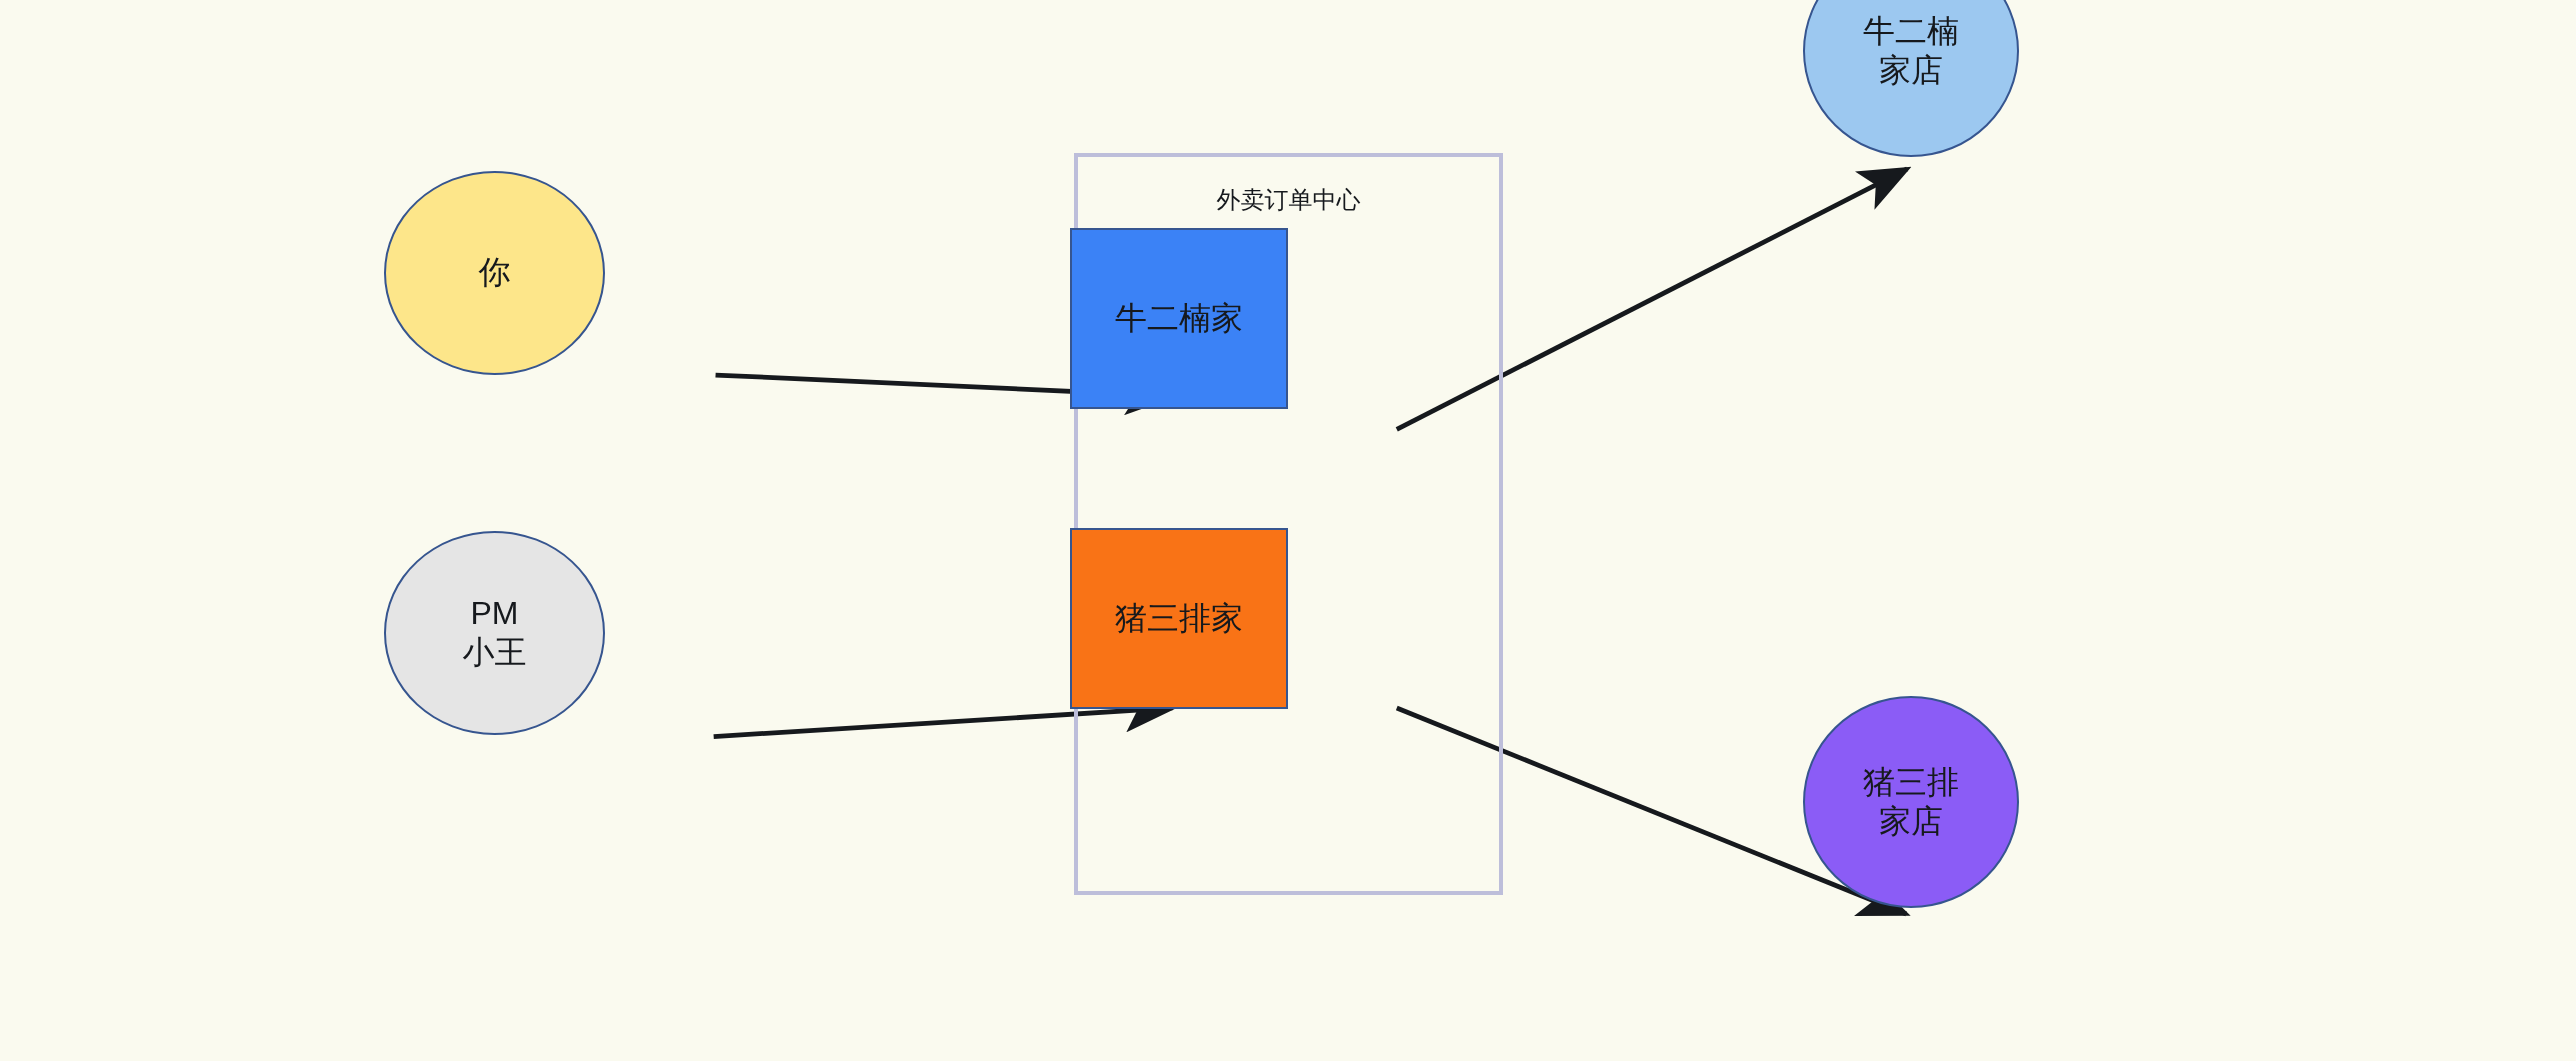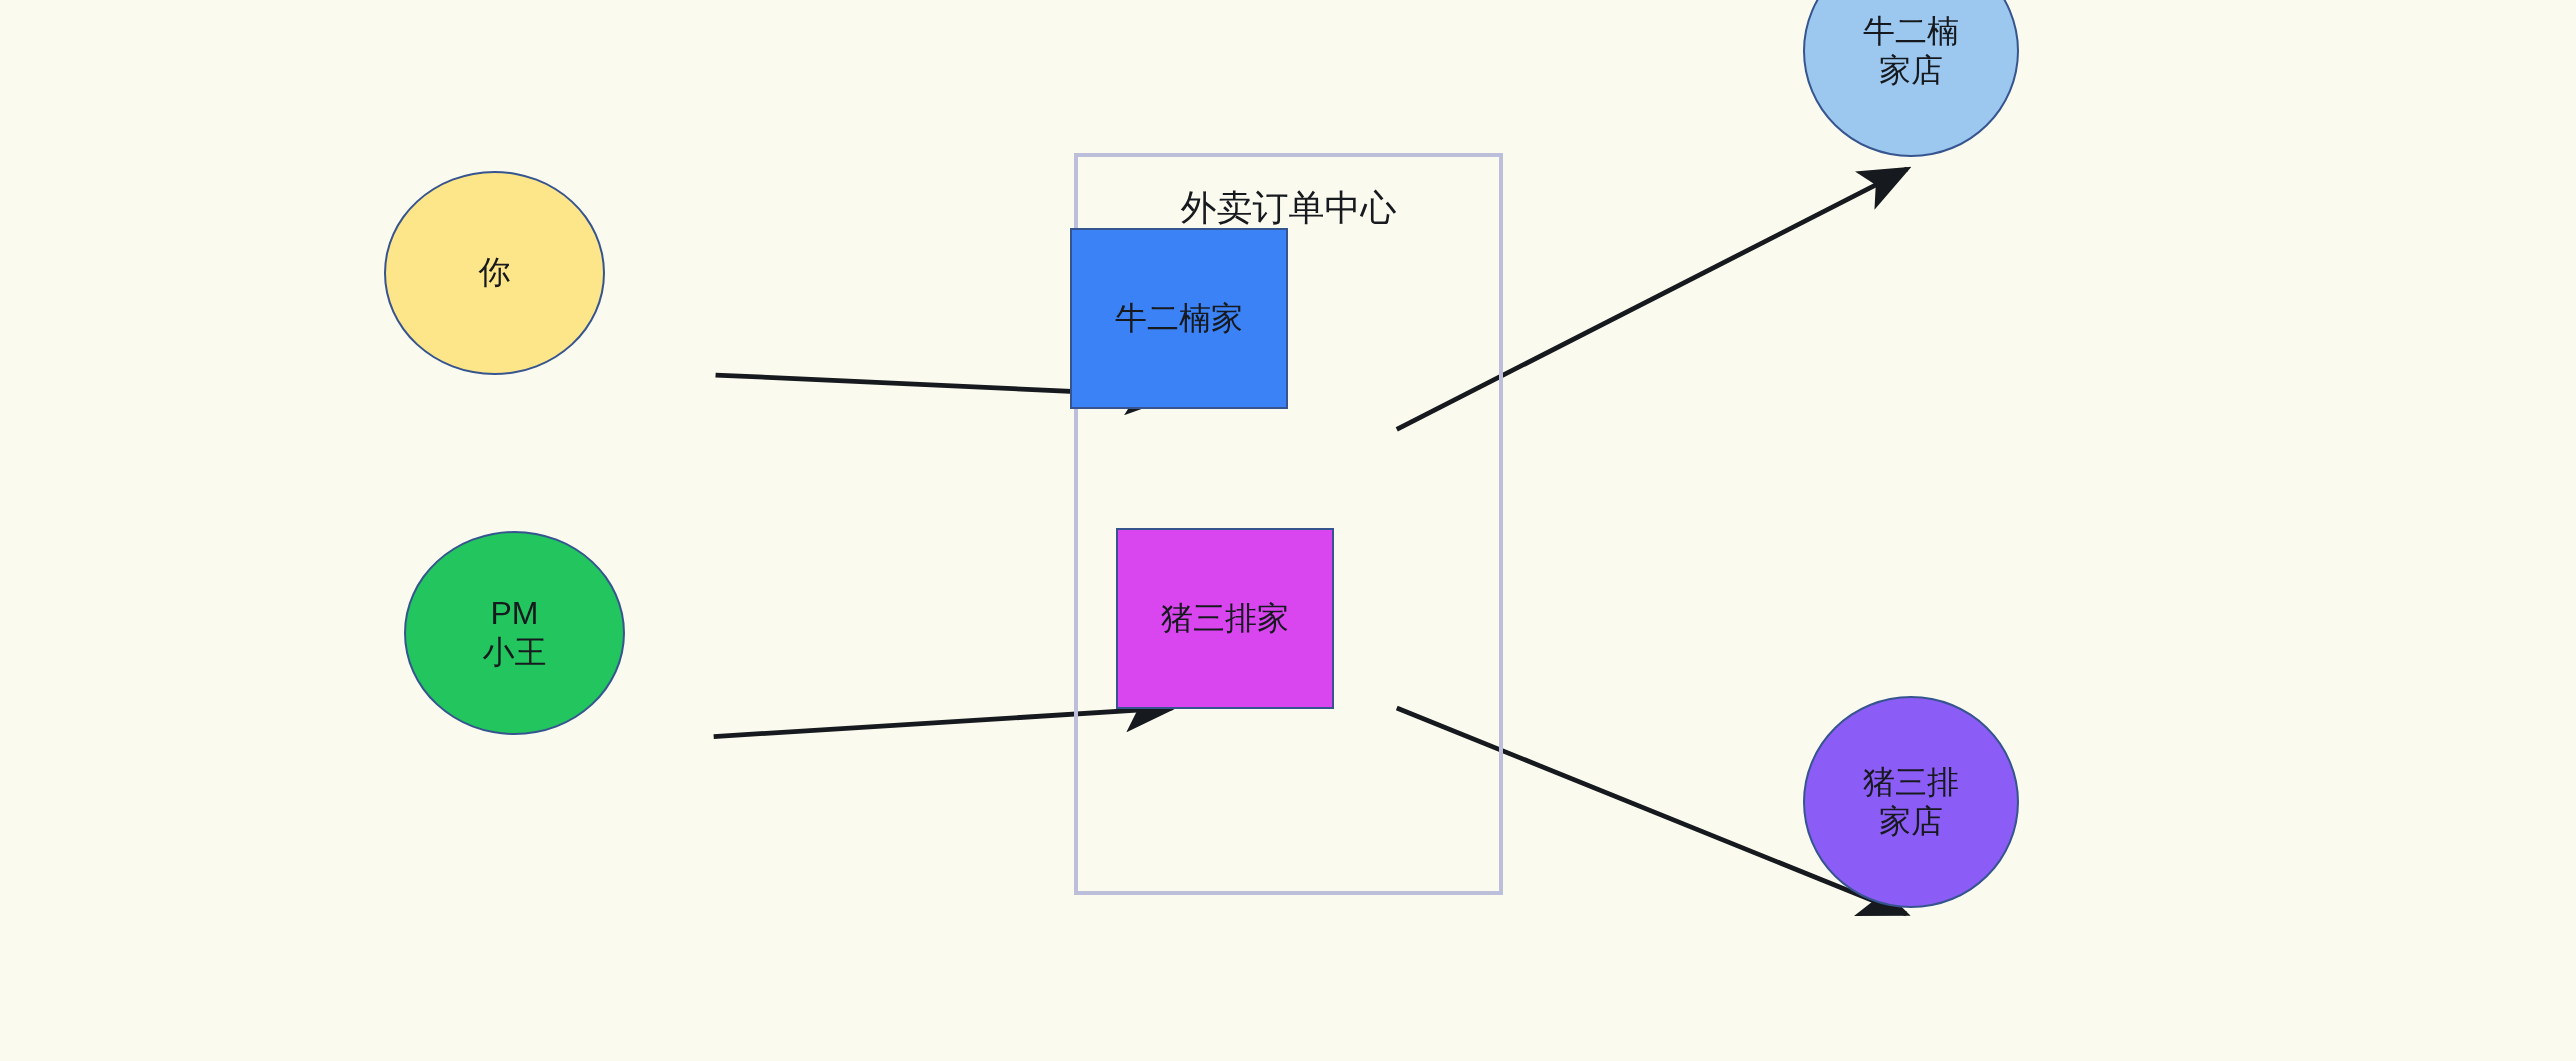--- a/index.html
+++ b/index.html
@@ -30,21 +30,21 @@
   .group-box {
     position: absolute;
     box-sizing: border-box;
     border: 4.8px solid #BDBEDA;
     background: transparent;
   }
   .group-title {
     position: absolute;
     width: 100%;
     text-align: center;
-    font-size: 36px;
+    font-size: 24px;
     color: #16191d;
     white-space: nowrap;
   }
 
   
   .node {
     position: absolute;
     box-sizing: border-box;
     display: flex;
     align-items: center;
@@ -87,28 +87,28 @@
   </svg>
 
   <div class="group-box" id="group-box" style="left: 1074px; top: 153px; width: 429px; height: 742px; border-color: rgb(189, 190, 218);">
     <span class="group-title" style="top: 27px; left: 0px;">外卖订单中心</span>
   </div>
 
   <div id="node-layer">
       <div class="node ellipse" style="left: 384px; top: 171px; width: 221px; height: 204px; background: rgb(253, 230, 138); border-color: rgb(54, 85, 143); color: rgb(22, 25, 29);">
         <span class="label">你</span>
       </div>
-      <div class="node ellipse" style="left: 404px; top: 531px; width: 221px; height: 204px; background: #22c55e; border-color: rgb(54, 85, 143); color: rgb(22, 25, 29);">
+      <div class="node ellipse" style="left: 384px; top: 531px; width: 221px; height: 204px; background: #e5e5e5; border-color: rgb(54, 85, 143); color: rgb(22, 25, 29);">
         <span class="label">PM
 小王</span>
       </div>
       <div class="node rect" style="left: 1070px; top: 228px; width: 218px; height: 181px; background: #3b82f6; border-color: rgb(54, 85, 143); color: rgb(22, 25, 29);">
         <span class="label">牛二楠家</span>
       </div>
-      <div class="node rect" style="left: 1070px; top: 528px; width: 218px; height: 181px; background: #d946ef; border-color: rgb(54, 85, 143); color: rgb(22, 25, 29); margin-left: 46px;">
+      <div class="node rect" style="left: 1070px; top: 528px; width: 218px; height: 181px; background: #f97316; border-color: rgb(54, 85, 143); color: rgb(22, 25, 29);">
         <span class="label">猪三排家</span>
       </div>
       <div class="node ellipse" style="left: 1803px; top: -55px; width: 216px; height: 212px; background: rgb(156, 200, 240); border-color: rgb(54, 85, 143); color: rgb(22, 25, 29);">
         <span class="label">牛二楠
 家店</span>
       </div>
       <div class="node ellipse" style="left: 1803px; top: 696px; width: 216px; height: 212px; background: #8b5cf6; border-color: rgb(54, 85, 143); color: rgb(22, 25, 29);">
         <span class="label">猪三排
 家店</span>
       </div>

